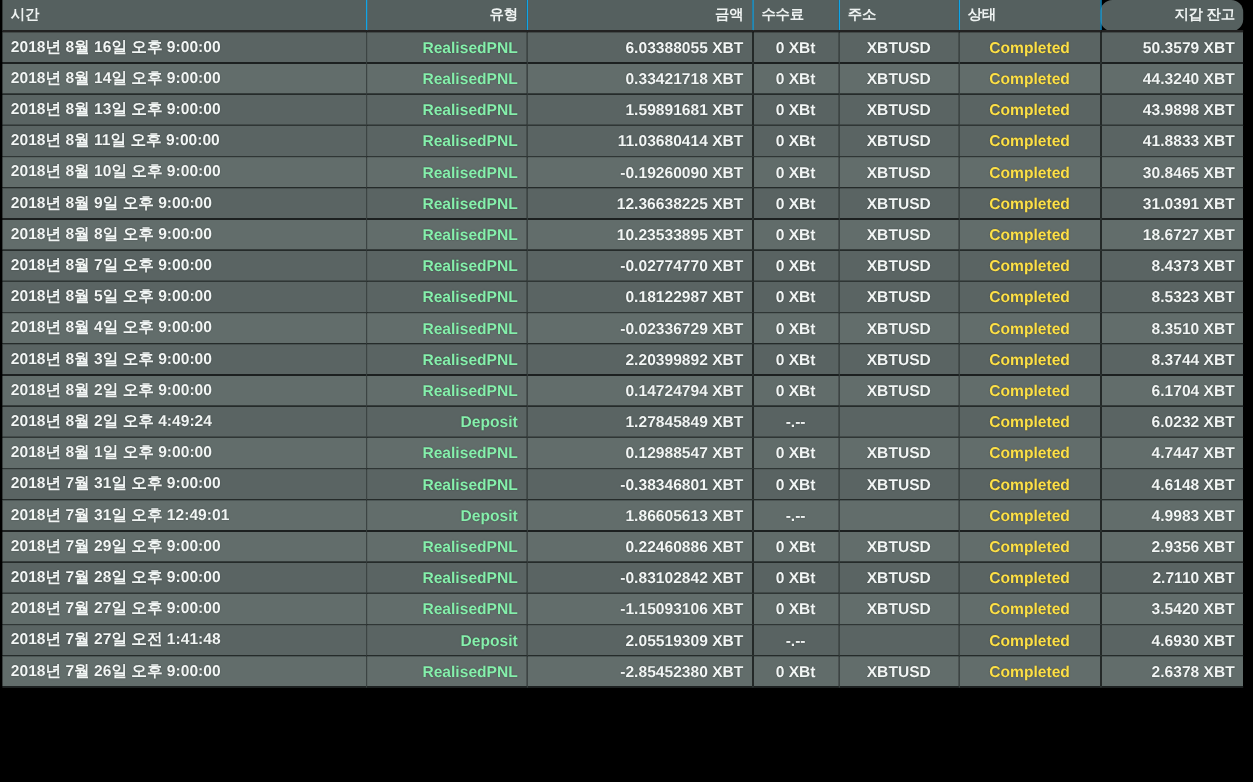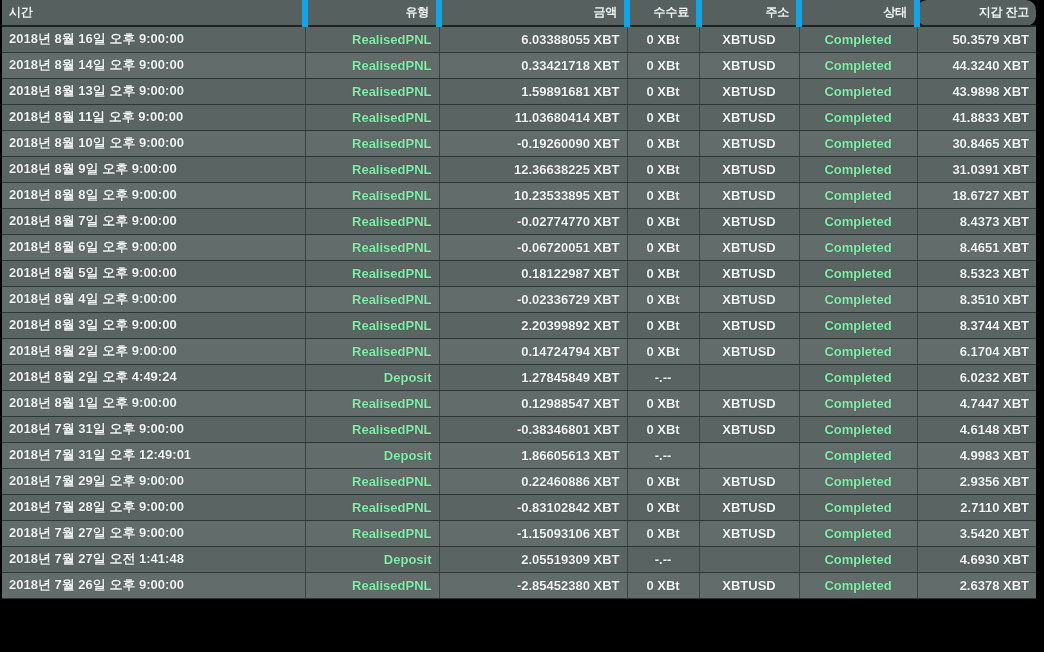--- a/index.html
+++ b/index.html
@@ -26,28 +26,28 @@
   table.tx col.c-bal{width:119px;}
 
   thead th{
     height:26px;
     background:#55605f;
     color:#eef2f1;
     font-size:12px;
     font-weight:bold;
     letter-spacing:-0.2px;
     padding:0 7px;
-    border-right:6px solid #0ea5e9;
+    border-right:1px solid #0ea5e9;
     border-bottom:2px solid #222;
     white-space:nowrap;
     box-sizing:border-box;
   }
   thead th.l{text-align:left;}
   thead th.r{text-align:right;}
-  thead th.c{text-align:right;}
+  thead th.c{text-align:left;}
   thead th:last-child{border-right:none;border-radius:10px;}
 
   tbody td{
     height:26px;
     font-size:13px;
     font-weight:bold;
     color:#f2f6f5;
     padding:0 7px;
     border-right:1px solid #3c4443;
     border-bottom:1px solid #2f3635;
@@ -60,21 +60,21 @@
   tbody td.l{text-align:left;}
   tbody td.r{text-align:right;}
   tbody td.c{text-align:center;}
 
   tbody tr.odd td{background:#5a6463;}
   tbody tr.even td{background:#626d6b;}
   tbody tr.odd td.shade{background:#596362;}
   tbody tr.even td.shade{background:#616c6a;}
 
   tbody td.type{color:#86efac;padding-left:28px;}
-  tbody td.status{color:#86efac;}
+  tbody td.status{color:#fde047;}
 </style>
 </head>
 <body>
 
 <div id="app">
   <table class="tx">
     <colgroup>
       <col class="c-time">
         <col class="c-type">
         <col class="c-amount">
@@ -160,29 +160,20 @@
         </tr>
         <tr class="odd">
           <td class="l">2018년 8월 7일 오후 9:00:00</td>
           <td class="r type">RealisedPNL</td>
           <td class="r">-0.02774770 XBT</td>
           <td class="c shade">0 XBt</td>
           <td class="c">XBTUSD</td>
           <td class="c status">Completed</td>
           <td class="r">8.4373 XBT</td>
         </tr>
-        <tr class="even">
-          <td class="l">2018년 8월 6일 오후 9:00:00</td>
-          <td class="r type">RealisedPNL</td>
-          <td class="r">-0.06720051 XBT</td>
-          <td class="c shade">0 XBt</td>
-          <td class="c">XBTUSD</td>
-          <td class="c status">Completed</td>
-          <td class="r">8.4651 XBT</td>
-        </tr>
         <tr class="odd">
           <td class="l">2018년 8월 5일 오후 9:00:00</td>
           <td class="r type">RealisedPNL</td>
           <td class="r">0.18122987 XBT</td>
           <td class="c shade">0 XBt</td>
           <td class="c">XBTUSD</td>
           <td class="c status">Completed</td>
           <td class="r">8.5323 XBT</td>
         </tr>
         <tr class="even">

